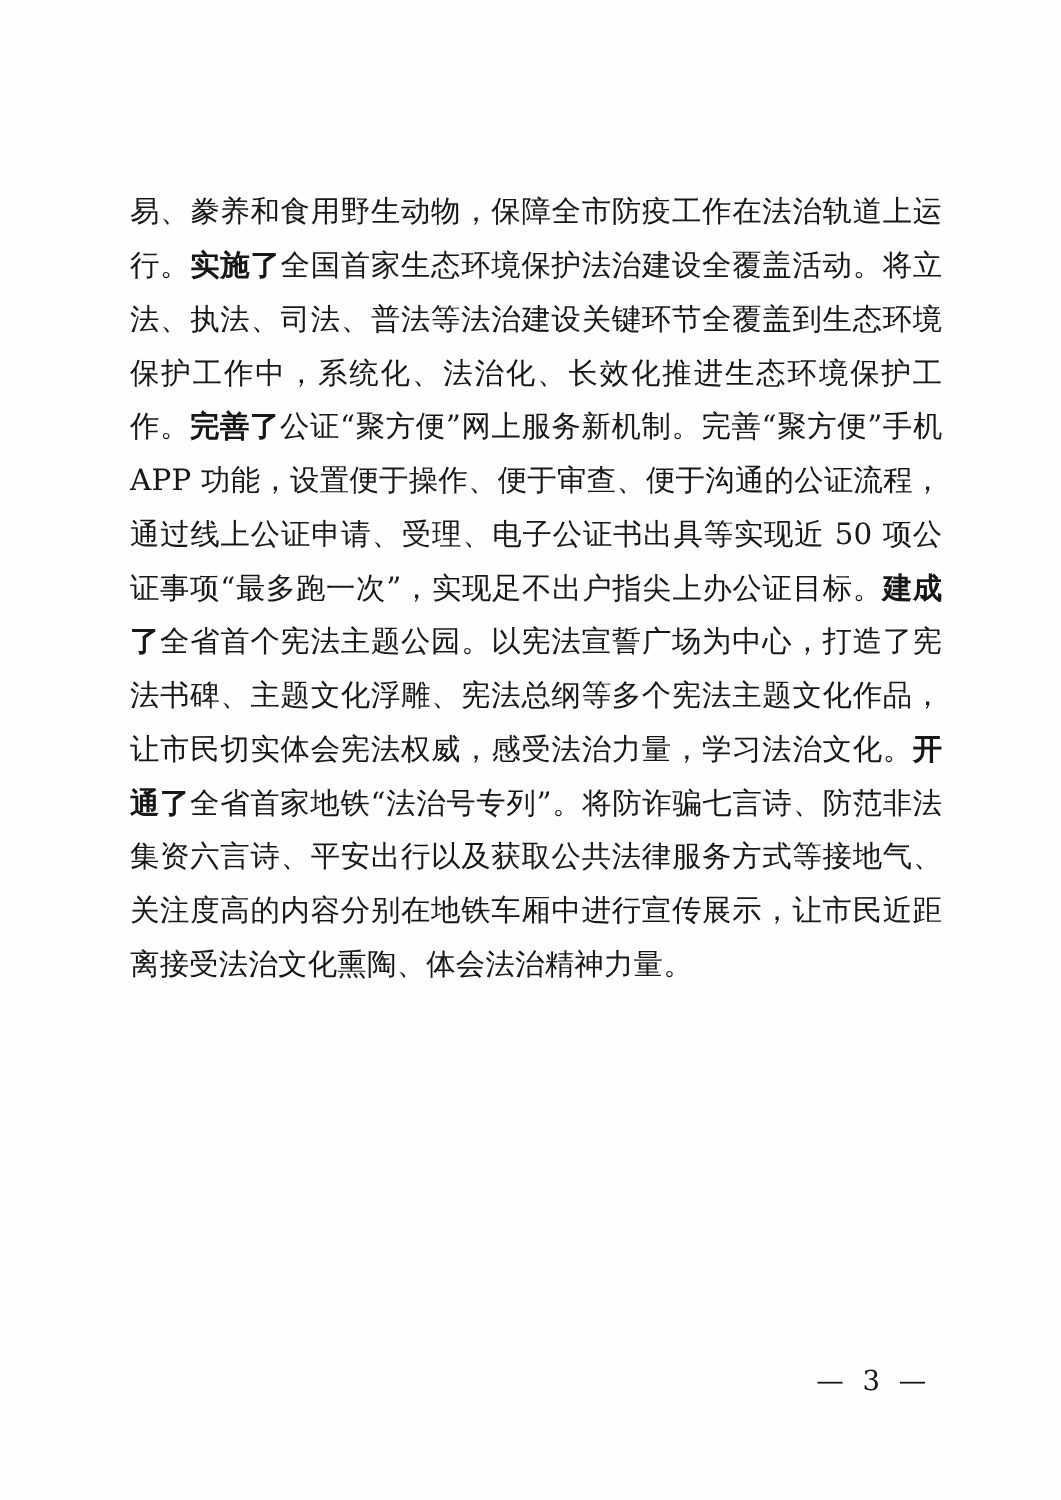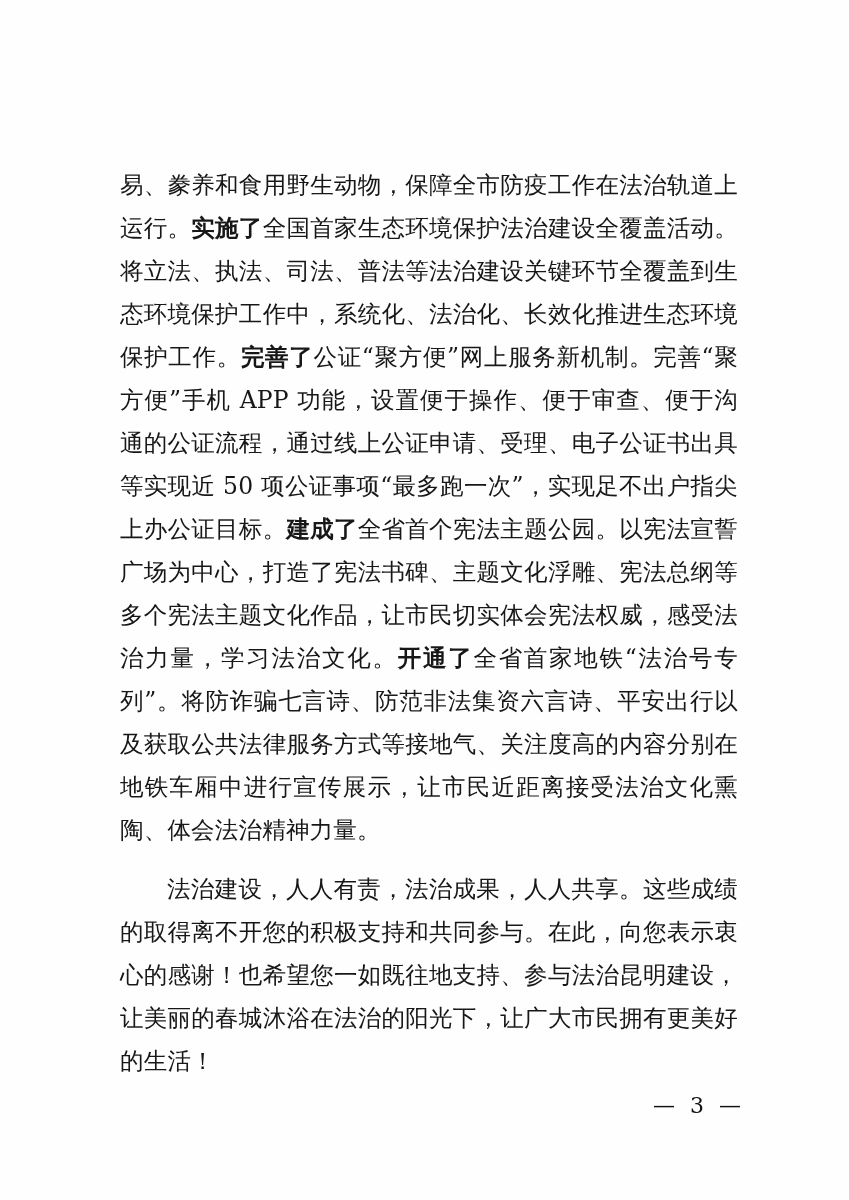--- a/index.html
+++ b/index.html
@@ -23,21 +23,21 @@
     height: 1200px;
     background: #fefefe;
   }
   .doc-body {
     position: absolute;
     left: 104px;
     top: 148px;
     width: 650px;
   }
   p.para {
-    margin: 16px;
+    margin: 0;
     font-size: 23.5px;
     line-height: 43px;
     text-align: justify;
     text-justify: inter-ideograph;
     letter-spacing: 0.2px;
     color: #171717;
   }
   p.para + p.para {
     margin-top: 0px;
   }
@@ -57,17 +57,16 @@
     font-family: "DejaVu Serif", "Liberation Serif", serif;
   }
 </style>
 </head>
 <body>
 
 <div class="page">
   <div class="doc-body">
     <div id="paragraphs">
         <p class="para"><span>易、豢养和食用野生动物，保障全市防疫工作在法治轨道上运行。</span><span class="bold">实施了</span><span>全国首家生态环境保护法治建设全覆盖活动。将立法、执法、司法、普法等法治建设关键环节全覆盖到生态环境保护工作中，系统化、法治化、长效化推进生态环境保护工作。</span><span class="bold">完善了</span><span>公证“聚方便”网上服务新机制。完善“聚方便”手机 APP 功能，设置便于操作、便于审查、便于沟通的公证流程，通过线上公证申请、受理、电子公证书出具等实现近 50 项公证事项“最多跑一次”，实现足不出户指尖上办公证目标。</span><span class="bold">建成了</span><span>全省首个宪法主题公园。以宪法宣誓广场为中心，打造了宪法书碑、主题文化浮雕、宪法总纲等多个宪法主题文化作品，让市民切实体会宪法权威，感受法治力量，学习法治文化。</span><span class="bold">开通了</span><span>全省首家地铁“法治号专列”。将防诈骗七言诗、防范非法集资六言诗、平安出行以及获取公共法律服务方式等接地气、关注度高的内容分别在地铁车厢中进行宣传展示，让市民近距离接受法治文化熏陶、体会法治精神力量。</span></p>
-        <p class="para indent2"><span>法治建设，人人有责，法治成果，人人共享。这些成绩的取得离不开您的积极支持和共同参与。在此，向您表示衷心的感谢！也希望您一如既往地支持、参与法治昆明建设，让美丽的春城沐浴在法治的阳光下，让广大市民拥有更美好的生活！</span></p>
       </div>
   </div>
   <div class="page-number">— 3 —</div>
 </div>
 
 </body></html>

